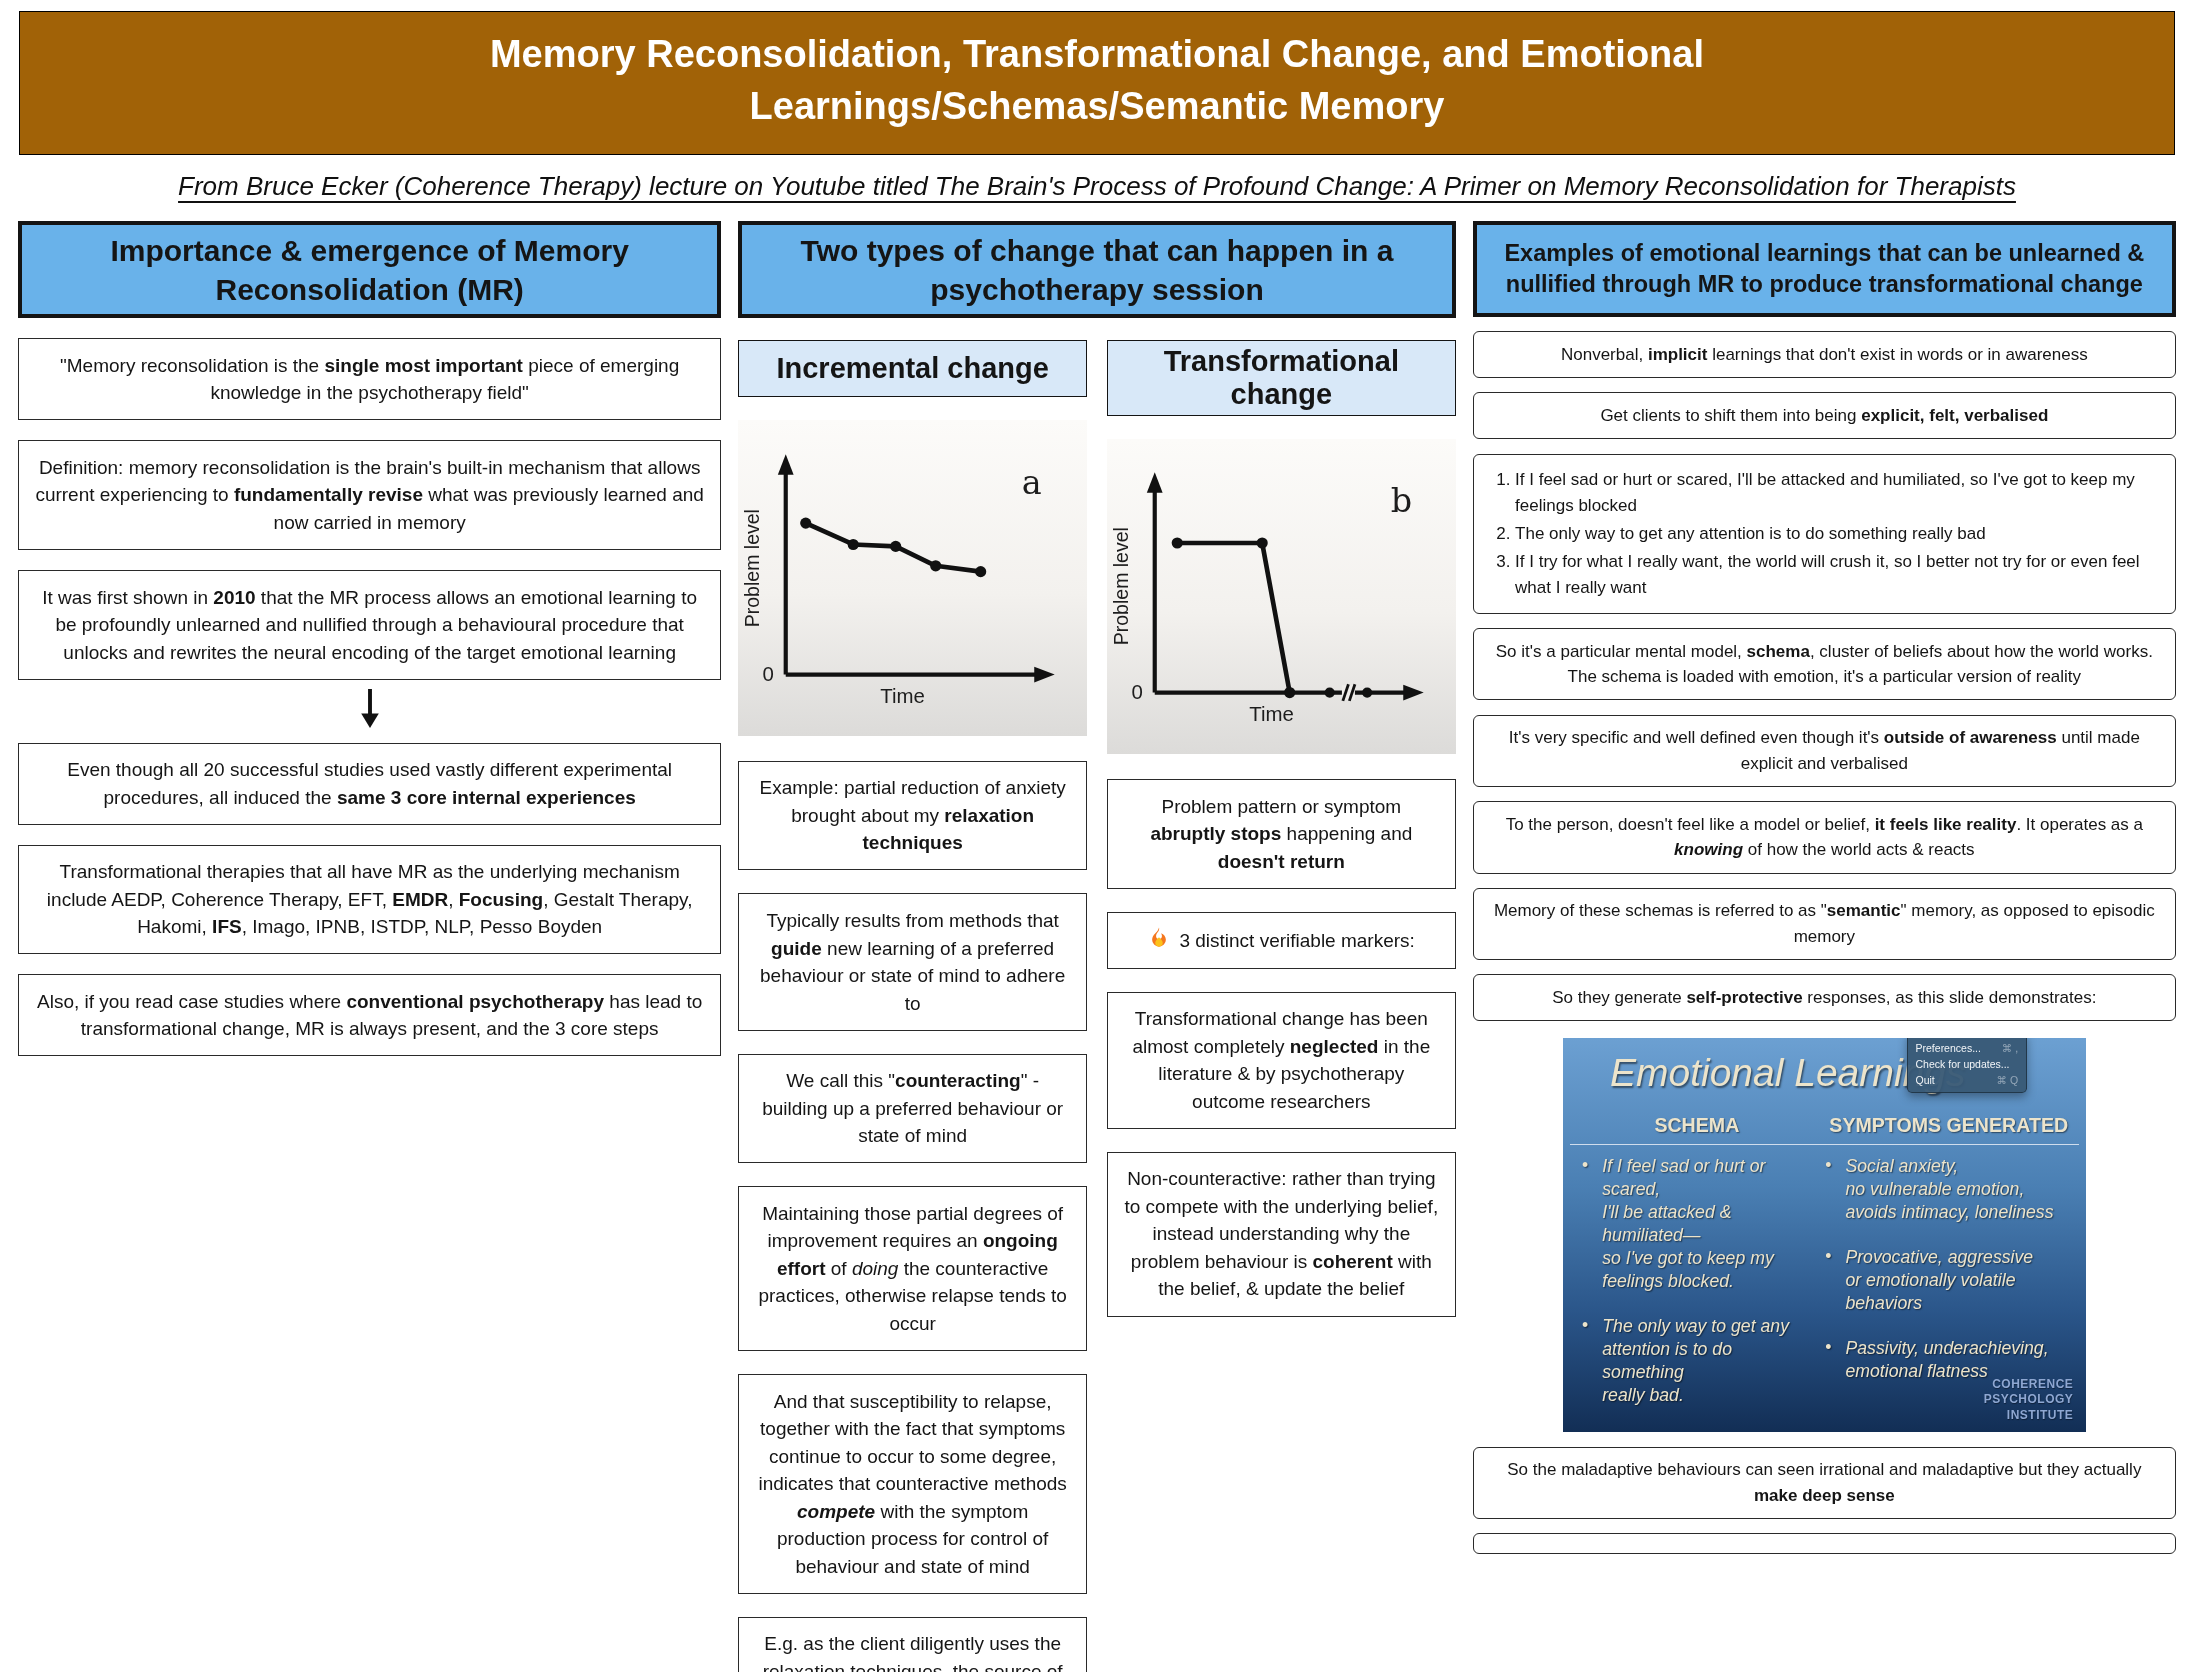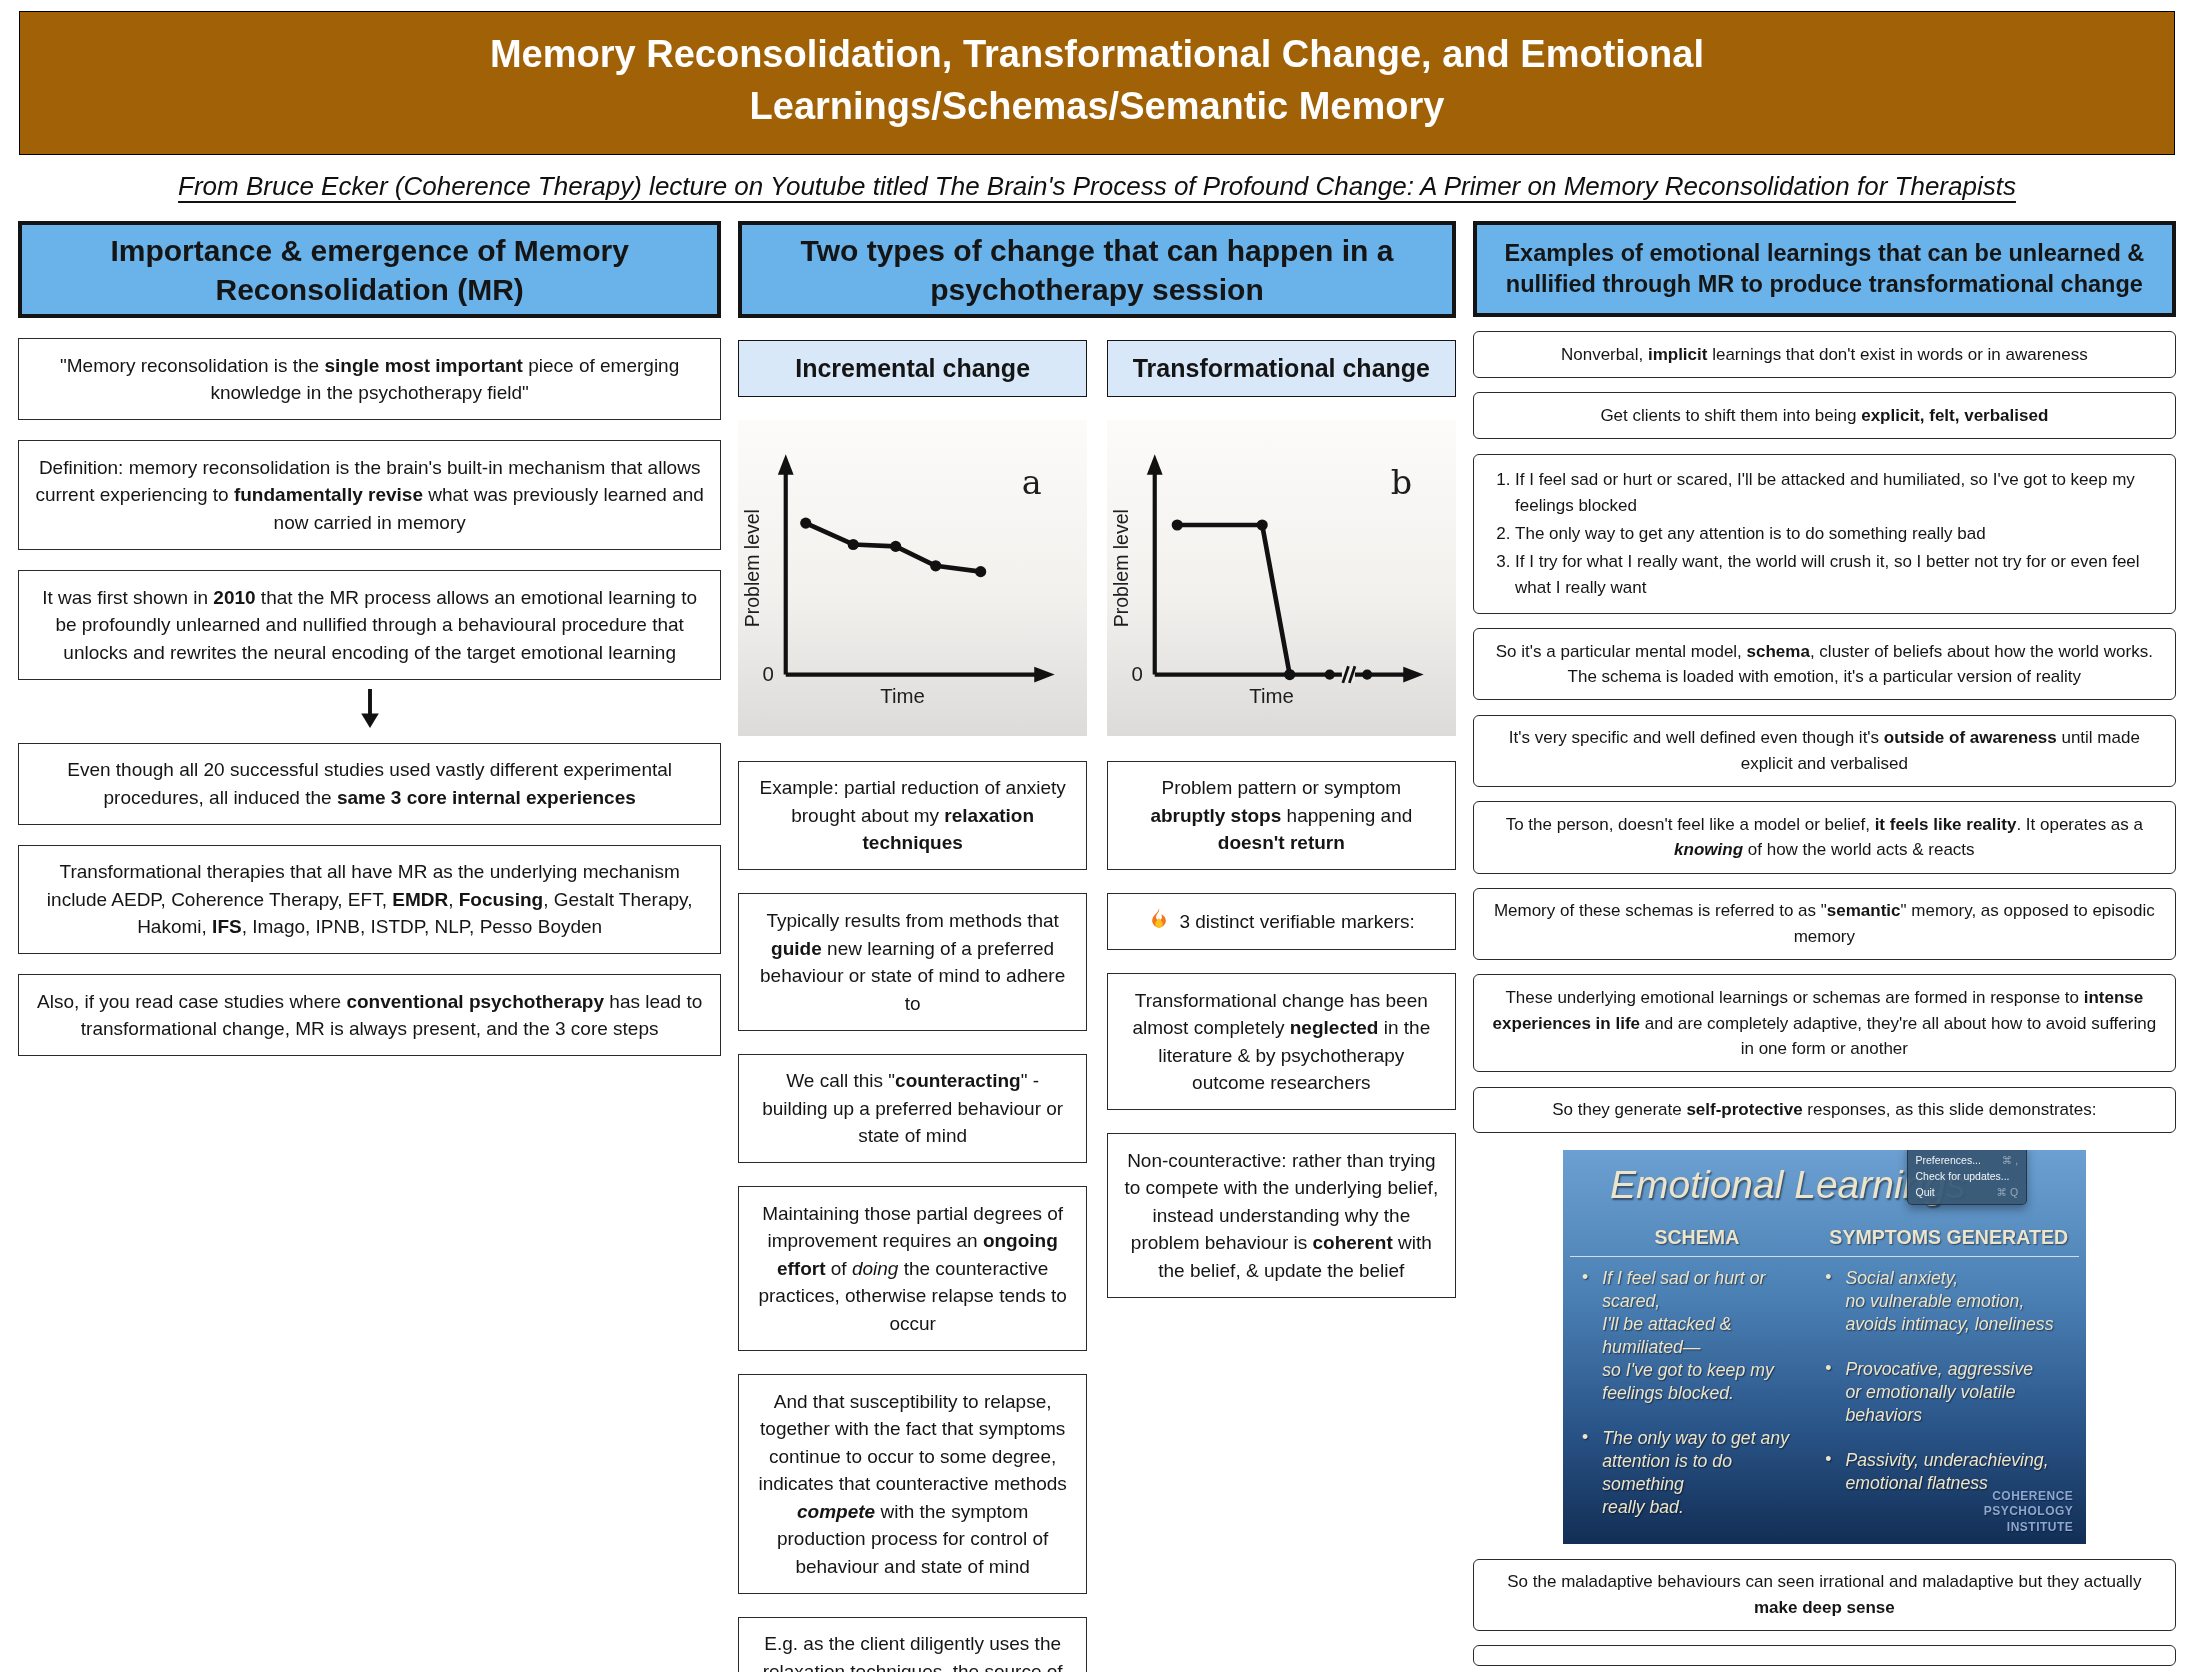--- a/index.html
+++ b/index.html
@@ -22,21 +22,21 @@
   .col3 .col-header{font-size:23.5px;}
 
   .box{background:#fff;border:1.9px solid #2a2a2a;text-align:center;line-height:1.45;
        padding:12.5px 14.4px;box-sizing:border-box;}
   .col1 .box{font-size:19px;margin-top:20px;}
   .col1 .box:first-of-type{margin-top:21px;}
   .arrow-wrap{text-align:center;margin:8.6px 0 -6.7px;height:41px;}
 
   
   .two-sub{display:grid;grid-template-columns:1fr 1fr;gap:20px;margin-top:22px;}
-  .subheader{background:#d8e8f8;border:1.9px solid #141414;font-weight:700;font-size:25px;
+  .subheader{background:#d8e8f8;border:1.9px solid #141414;font-weight:700;font-size:29px;
              text-align:center;display:flex;align-items:center;justify-content:center;
              min-height:57px;padding:3.8px 4.8px;box-sizing:border-box;}
   .chart{background:linear-gradient(180deg,#fcfbf9 0%,#f3f1ee 55%,#dcdbd9 100%);
          padding:12.5px 4.8px 5.7px;margin:23px 0 25px;}
   .chart svg{width:100%;height:auto;display:block;}
   .col2 .box{font-size:19px;margin-top:23px;}
   .col2 .subcol .box:first-of-type{margin-top:0;}
   .markers .intro{display:flex;align-items:center;justify-content:center;gap:9.6px;font-size:19px;}
   .markers ol{text-align:left;width:fit-content;margin:4.8px auto 1.9px;padding-left:31px;font-size:19px;}
   .markers ol li{margin:3.8px 0;}
@@ -183,21 +183,20 @@
         <ol class="num-list">
             <li>If I feel sad or hurt or scared, I'll be attacked and humiliated, so I've got to keep my feelings blocked</li>
             <li>The only way to get any attention is to do something really bad</li>
             <li>If I try for what I really want, the world will crush it, so I better not try for or even feel what I really want</li>
           </ol>
       </div>
       <div class="box"><span>So it's a particular mental model, </span><span style="font-weight: 700;">schema</span><span>, cluster of beliefs about how the world works. The schema is loaded with emotion, it's a particular version of reality</span></div>
       <div class="box"><span>It's very specific and well defined even though it's </span><span style="font-weight: 700; margin-top: 40px;">outside of awareness</span><span> until made explicit and verbalised</span></div>
       <div class="box"><span>To the person, doesn't feel like a model or belief, </span><span style="font-weight: 700;">it feels like reality</span><span>. It operates as a </span><span style="font-weight: 700; font-style: italic;">knowing</span><span> of how the world acts &amp; reacts</span></div>
       <div class="box"><span>Memory of these schemas is referred to as "</span><span style="font-weight: 700;">semantic</span><span>" memory, as opposed to episodic memory</span></div>
-      <div class="box"><span>These underlying emotional learnings or schemas are formed in response to </span><span style="font-weight: 700;">intense experiences in life</span><span> and are completely adaptive, they're all about how to avoid suffering in one form or another</span></div>
       <div class="box"><span>So they generate </span><span style="font-weight: 700;">self-protective</span><span> responses, as this slide demonstrates:</span></div>
 
       <div class="slide">
         <div class="slide-title">Emotional Learnings</div>
         <div class="slide-menu">
           <div class="menu-row">
             <span>Preferences...</span>
             <span class="short">⌘ ,</span>
           </div>
           <div class="menu-row">

